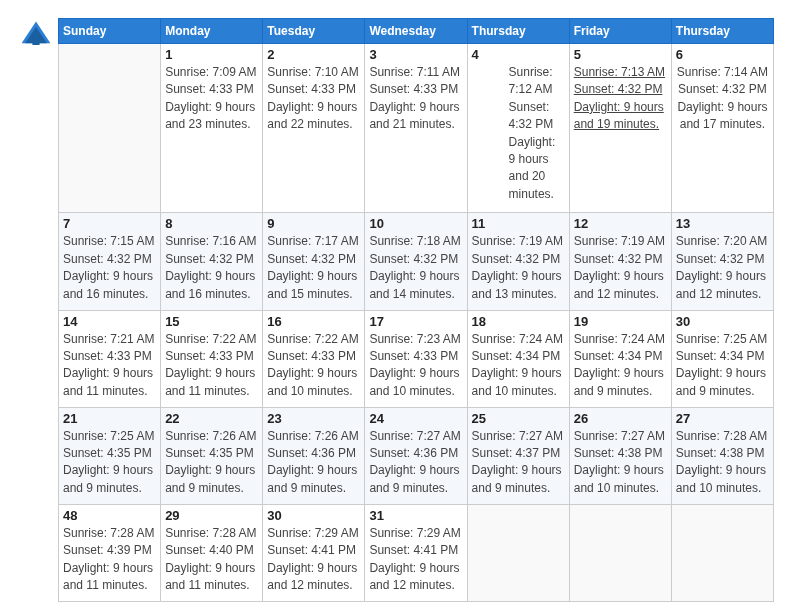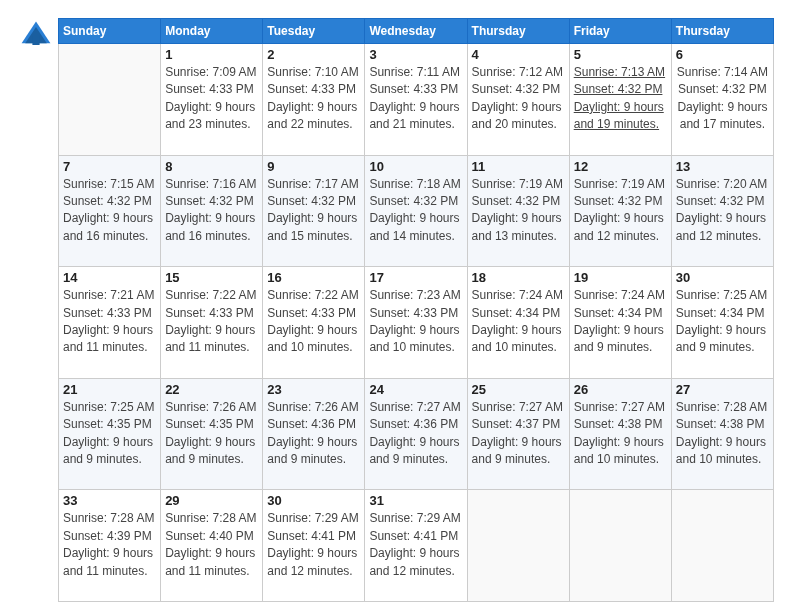--- a/index.html
+++ b/index.html
@@ -151,21 +151,21 @@
           </td>
           <td>
             <span class="day-num">3</span>
             <div class="day-info" style="white-space: pre-line;">Sunrise: 7:11 AM
 Sunset: 4:33 PM
 Daylight: 9 hours
 and 21 minutes.</div>
           </td>
           <td>
             <span class="day-num">4</span>
-            <div class="day-info" style="white-space: pre-line;">Sunrise: 7:12 AM
+            <div class="day-info" style="white-space: pre-line; margin-left: 37px;">Sunrise: 7:12 AM
 Sunset: 4:32 PM
 Daylight: 9 hours
 and 20 minutes.</div>
           </td>
           <td>
             <span class="day-num">5</span>
             <div class="day-info" style="white-space: pre-line; text-decoration: underline;">Sunrise: 7:13 AM
 Sunset: 4:32 PM
 Daylight: 9 hours
 and 19 minutes.</div>
@@ -326,21 +326,21 @@
           <td>
             <span class="day-num">27</span>
             <div class="day-info" style="white-space: pre-line;">Sunrise: 7:28 AM
 Sunset: 4:38 PM
 Daylight: 9 hours
 and 10 minutes.</div>
           </td>
         </tr>
         <tr>
           <td>
-            <span class="day-num">33</span>
+            <span class="day-num">48</span>
             <div class="day-info" style="white-space: pre-line;">Sunrise: 7:28 AM
 Sunset: 4:39 PM
 Daylight: 9 hours
 and 11 minutes.</div>
           </td>
           <td>
             <span class="day-num">29</span>
             <div class="day-info" style="white-space: pre-line;">Sunrise: 7:28 AM
 Sunset: 4:40 PM
 Daylight: 9 hours

